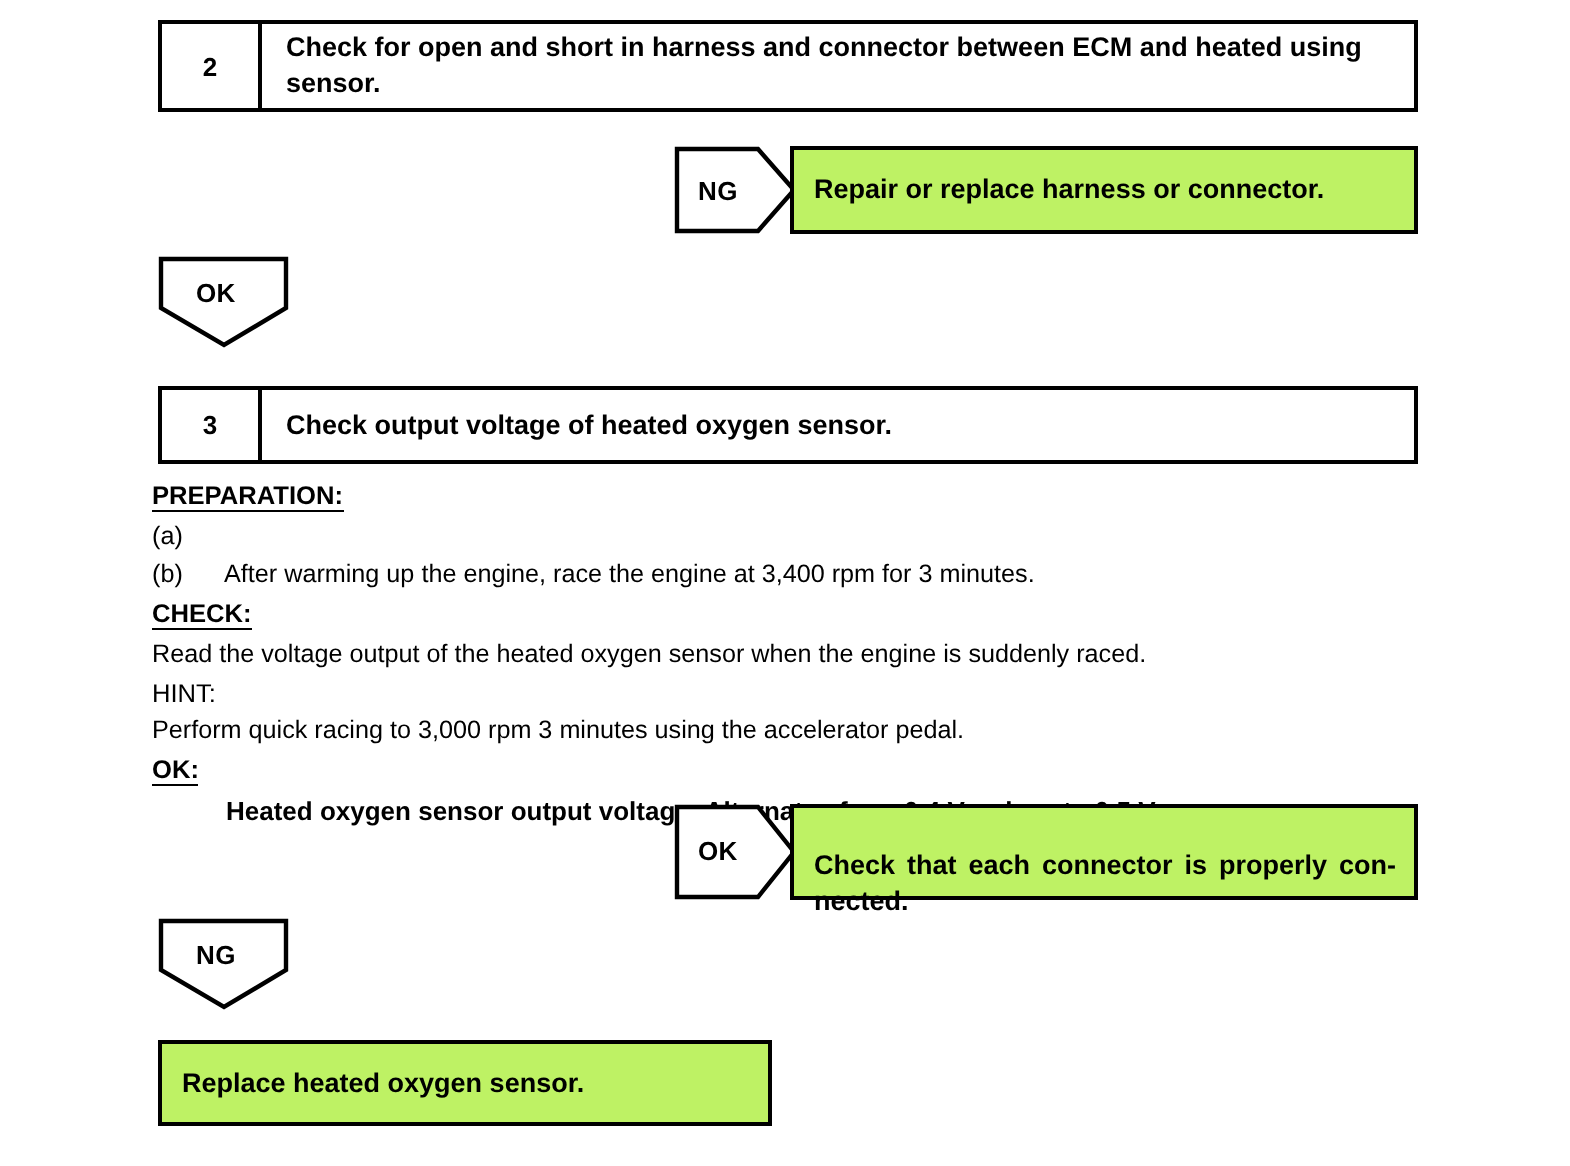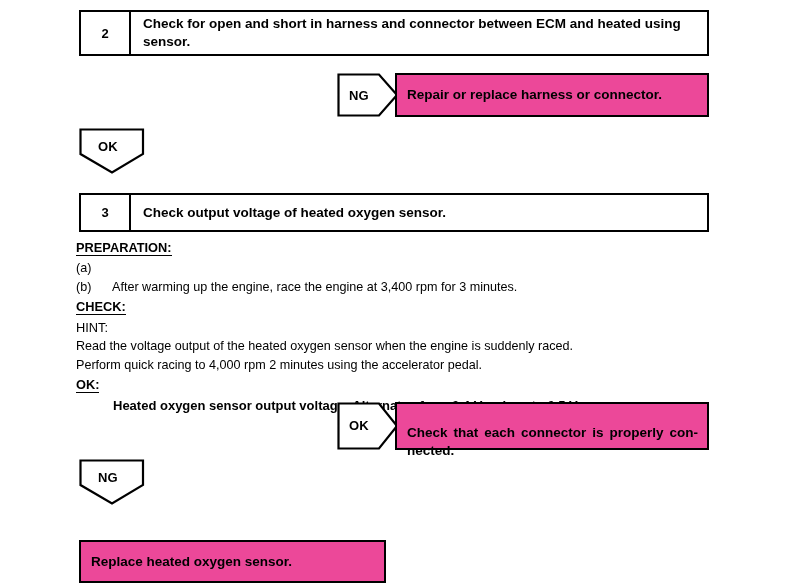--- a/index.html
+++ b/index.html
@@ -46,21 +46,21 @@
     font-size: 13.5px;
     font-weight: bold;
     line-height: 1.33;
     box-sizing: border-box;
   }
 
   
   .result-box {
     position: absolute;
     border: 2px solid #000;
-    background: #ec4899;
+    background: #bef264;
     box-sizing: border-box;
     display: flex;
     align-items: center;
     font-size: 13.5px;
     font-weight: bold;
     line-height: 1.3;
     padding: 0 10px;
   }
   .result-box.justify {
     display: block;
@@ -157,29 +157,29 @@
   <div class="row">
     <span class="lbl">(b)</span>
     <span class="itm">After warming up the engine, race the engine at 3,400 rpm for 3 minutes.</span>
   </div>
 
   <div class="row-tall">
     <span class="hdr lbl">CHECK:</span>
   </div>
 
   <div class="row">
+    <span class="plain">Read the voltage output of the heated oxygen sensor when the engine is suddenly raced.</span>
+  </div>
+
+  <div class="row">
     <span class="hdr-plain lbl">HINT:</span>
   </div>
 
   <div class="row">
-    <span class="plain">Read the voltage output of the heated oxygen sensor when the engine is suddenly raced.</span>
-  </div>
-
-  <div class="row">
-    <span class="plain">Perform quick racing to 4,000 rpm 2 minutes using the accelerator pedal.</span>
+    <span class="plain">Perform quick racing to 3,000 rpm 3 minutes using the accelerator pedal.</span>
   </div>
 
   <div class="row-tall">
     <span class="hdr lbl">OK:</span>
   </div>
 
   <div class="row">
     <span class="spec">Heated oxygen sensor output voltage: Alternates from 0.4 V or less to 0.5 V or more.</span>
   </div>
 
@@ -196,15 +196,15 @@
   <span>Check that each connector is properly con-nected.</span>
 </div>
 
 <div class="flag-down" style="left:79px; top:459px; width:66px; height:46px;">
   <svg width="66" height="46" viewBox="0 0 66 46">
     <path d="M1.5,1.5 L64,1.5 L64,26 L33,44.5 L1.5,26 Z" fill="#ffffff" stroke="#000000" stroke-width="2.2"></path>
   </svg>
   <span class="flag-label" style="left:19px; top:11px;">NG</span>
 </div>
 
-<div class="result-box" style="left:79px; top:520px; width:307px; height:43px;margin-top:20px;">
+<div class="result-box" style="left:79px; top:520px; width:307px; height:43px;">
   <span>Replace heated oxygen sensor.</span>
 </div>
 
 </body></html>

